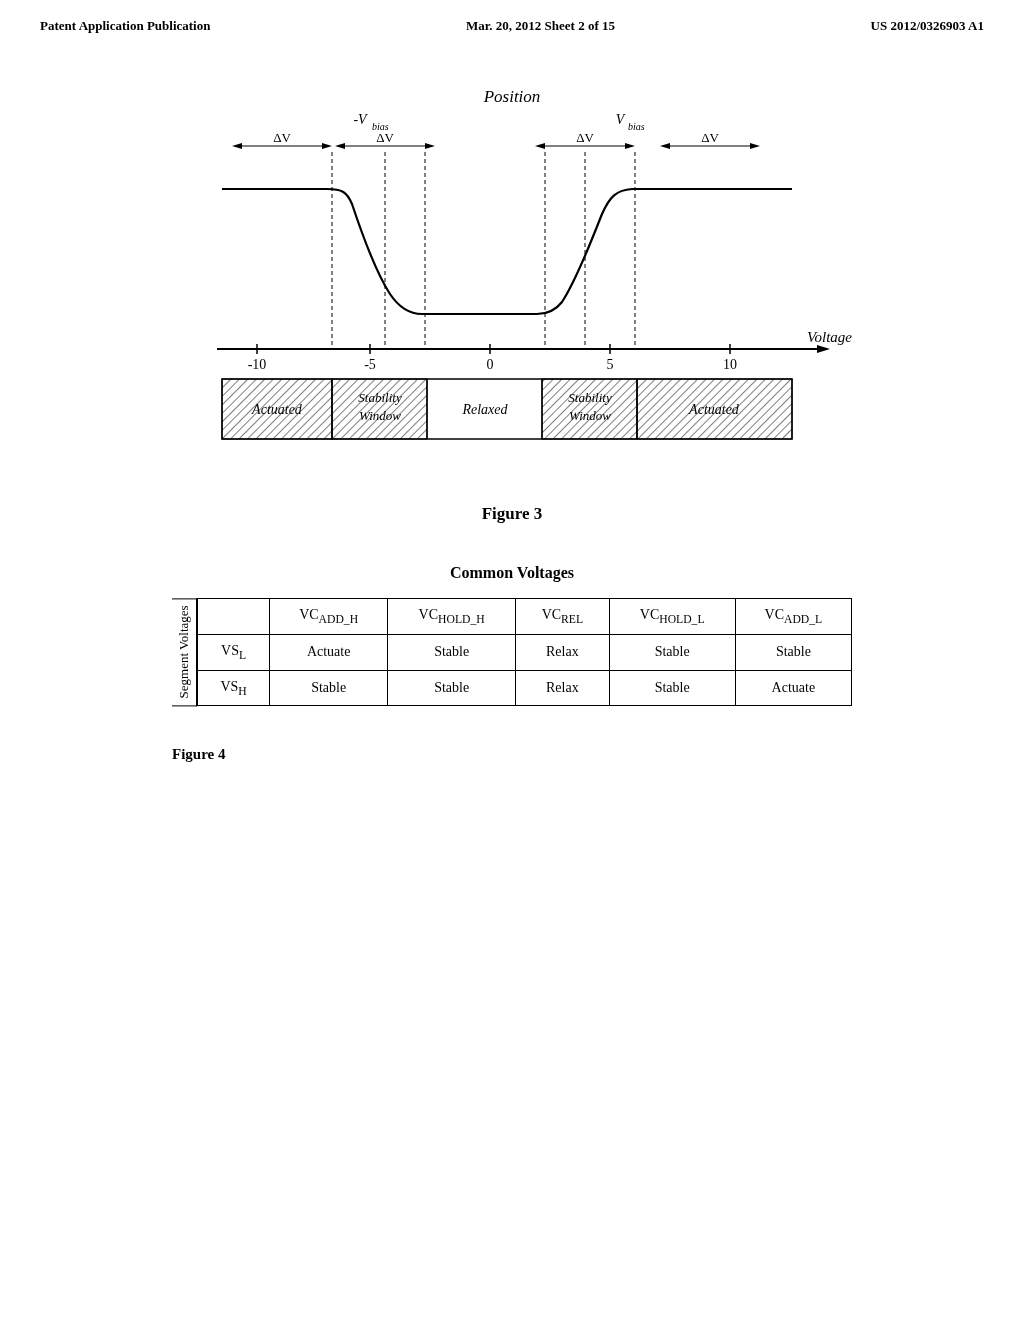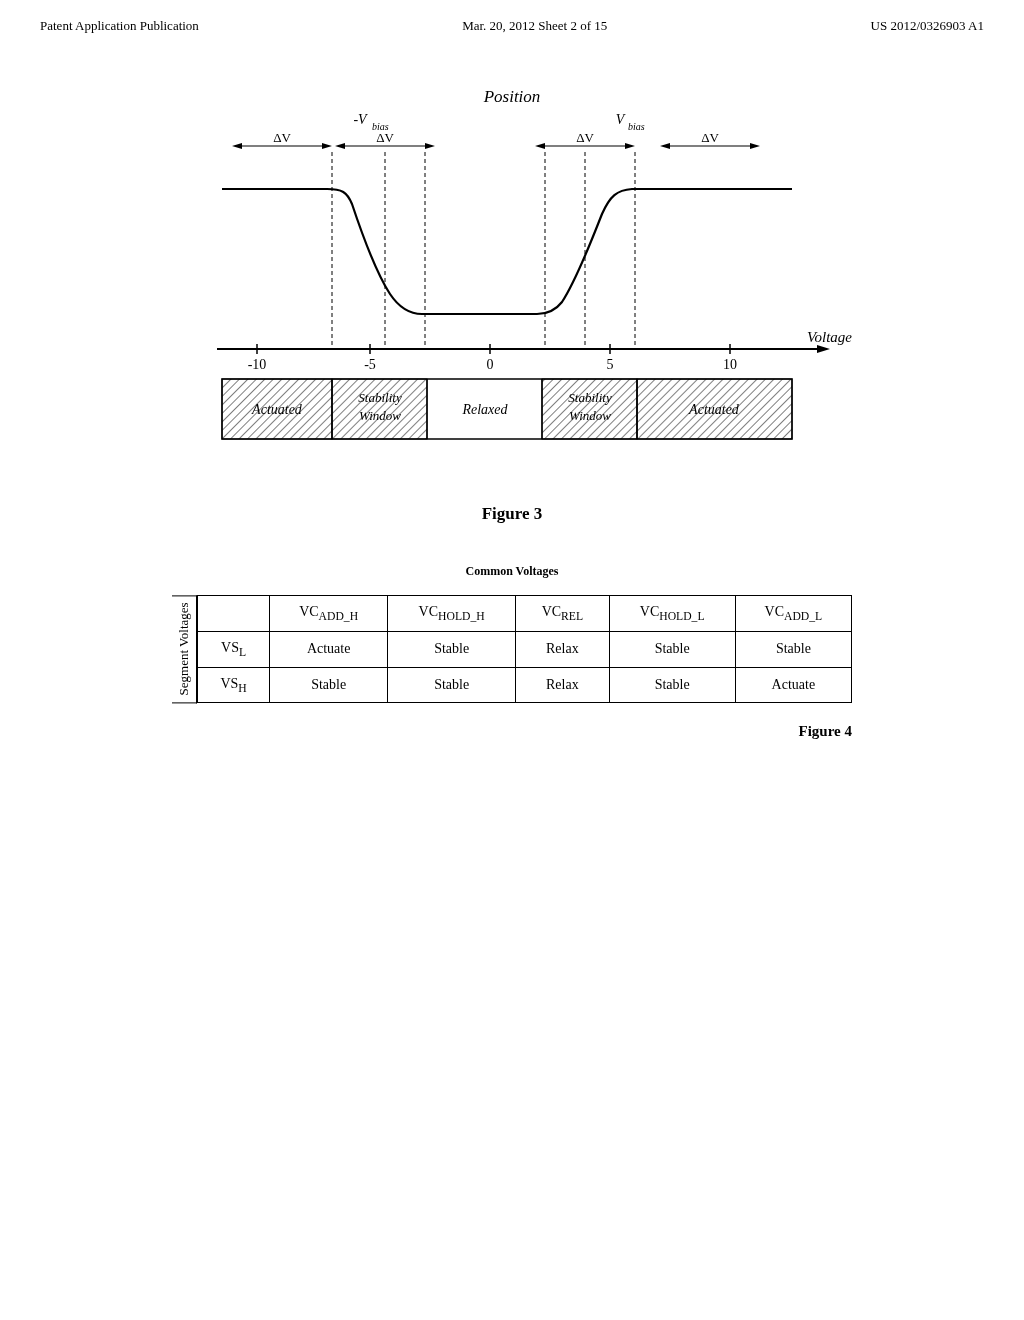--- a/index.html
+++ b/index.html
@@ -11,21 +11,21 @@
       color: #000;
       position: relative;
     }
 
     
     .header {
       display: flex;
       justify-content: space-between;
       padding: 18px 40px 0 40px;
       font-size: 13px;
-      font-weight: normal;
+      font-weight: bold;
       align-items: flex-end;
     }
     .header span {
       font-size: 13px;
     }
 
     
     .figure3-container {
       margin: 40px auto 0 auto;
       width: 700px;
@@ -42,21 +42,21 @@
 
     
     .table-section {
       margin: 0 auto;
       width: 680px;
     }
 
     .table-title {
       text-align: center;
       font-weight: bold;
-      font-size: 12px;
+      font-size: 16px;
       margin-bottom: 16px;
     }
 
     .table-wrapper {
       display: flex;
       align-items: stretch;
     }
 
     .vertical-label {
       writing-mode: vertical-rl;
@@ -79,24 +79,24 @@
 
     table td, table th {
       border: 1.5px solid #000;
       padding: 8px 12px;
       text-align: center;
       font-size: 14px;
       vertical-align: middle;
     }
 
     .figure4-label {
-      text-align: right;
+      text-align: left;
       font-weight: bold;
       font-size: 15px;
-      margin-top: 20px;
+      margin-top: 40px;
     }
 
     
   </style>
 </head>
 <body>
 
 <div class="header">
   <span>Patent Application Publication</span>
   <span>Mar. 20, 2012   Sheet 2 of 15</span>

